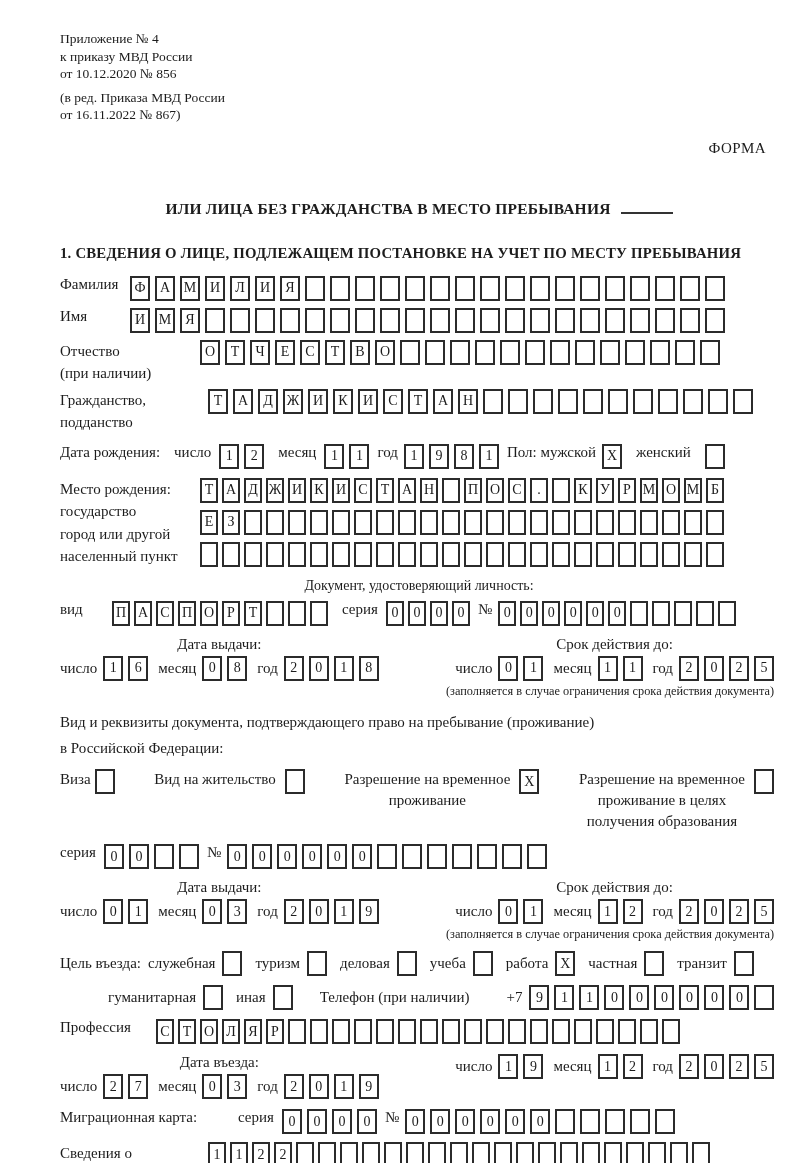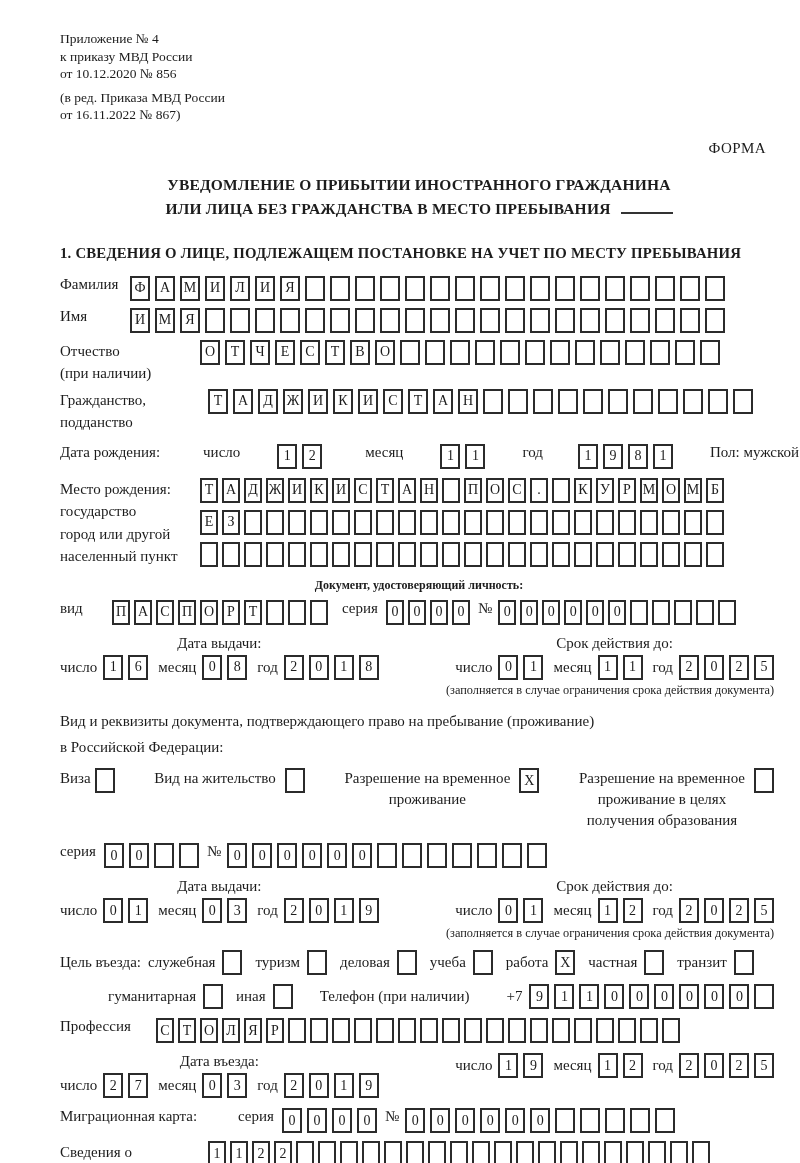--- a/index.html
+++ b/index.html
@@ -41,21 +41,21 @@
   
   .dates { display:flex; justify-content:space-between; margin-top:10px; width:714px; }
   .dgroup .dtitle { text-align:center; margin-bottom:3px; }
   .dline { display:flex; align-items:center; }
   .dline .boxes { margin-left:6px; }
   .dline .lbl { margin-left:10px; }
   .dline .lbl:first-child { margin-left:0; }
   .dnote { font-size:12.3px; margin-top:3px; text-align:right; width:714px; }
 
   
-  .doc-h { text-align:center; font-weight:bold; margin-top:10px; font-size:12px; }
+  .doc-h { text-align:center; font-weight:normal; margin-top:10px; font-size:14px; }
 
   
   .opts { display:flex; align-items:flex-start; margin-top:8px; width:714px; }
   .opt { display:flex; align-items:flex-start; }
   .opt .olabel { line-height:1.4; }
   .opt .olabel.center { text-align:center; }
   .opt .boxes { margin-left:9px; margin-top:0; }
   .sp { flex:1; }
 
   
@@ -72,21 +72,21 @@
     <div>Приложение № 4</div>
     <div>к приказу МВД России</div>
     <div>от 10.12.2020 № 856</div>
     <div class="gap"></div>
     <div>(в ред. Приказа МВД России</div>
     <div>от 16.11.2022 № 867)</div>
   </div>
   <div class="forma">ФОРМА</div>
 
   <div class="title">
-    <span>УВЕДОМЛЕНИЕ О ПРИБЫТИИ ИНОСТРАННОГО ГРАЖДАНИНА</span><br>
+    <br>
     <span>ИЛИ ЛИЦА БЕЗ ГРАЖДАНСТВА В МЕСТО ПРЕБЫВАНИЯ</span><span class="title-blank"></span>
   </div>
 
   <div class="section-h">1. СВЕДЕНИЯ О ЛИЦЕ, ПОДЛЕЖАЩЕМ ПОСТАНОВКЕ НА УЧЕТ ПО МЕСТУ ПРЕБЫВАНИЯ</div>
 
   <div class="row" style="margin-top:14px;">
     <span class="lbl w70">Фамилия</span>
     <span class="boxes">
         <span class="box">Ф</span>
         <span class="box">А</span>
@@ -199,21 +199,21 @@
         <span class="box"></span>
         <span class="box"></span>
         <span class="box"></span>
         <span class="box"></span>
         <span class="box"></span>
         <span class="box"></span>
         <span class="box"></span>
       </span>
   </div>
 
-  <div class="row" style="margin-top:10px;gap:29px;">
+  <div class="row" style="margin-top:10px;">
     <span class="lbl">Дата рождения:</span>
     <span class="lbl ml14">число</span>
     <span class="boxes ml8">
         <span class="box">1</span>
         <span class="box">2</span>
       </span>
     <span class="lbl ml14">месяц</span>
     <span class="boxes ml8">
         <span class="box">1</span>
         <span class="box">1</span>

